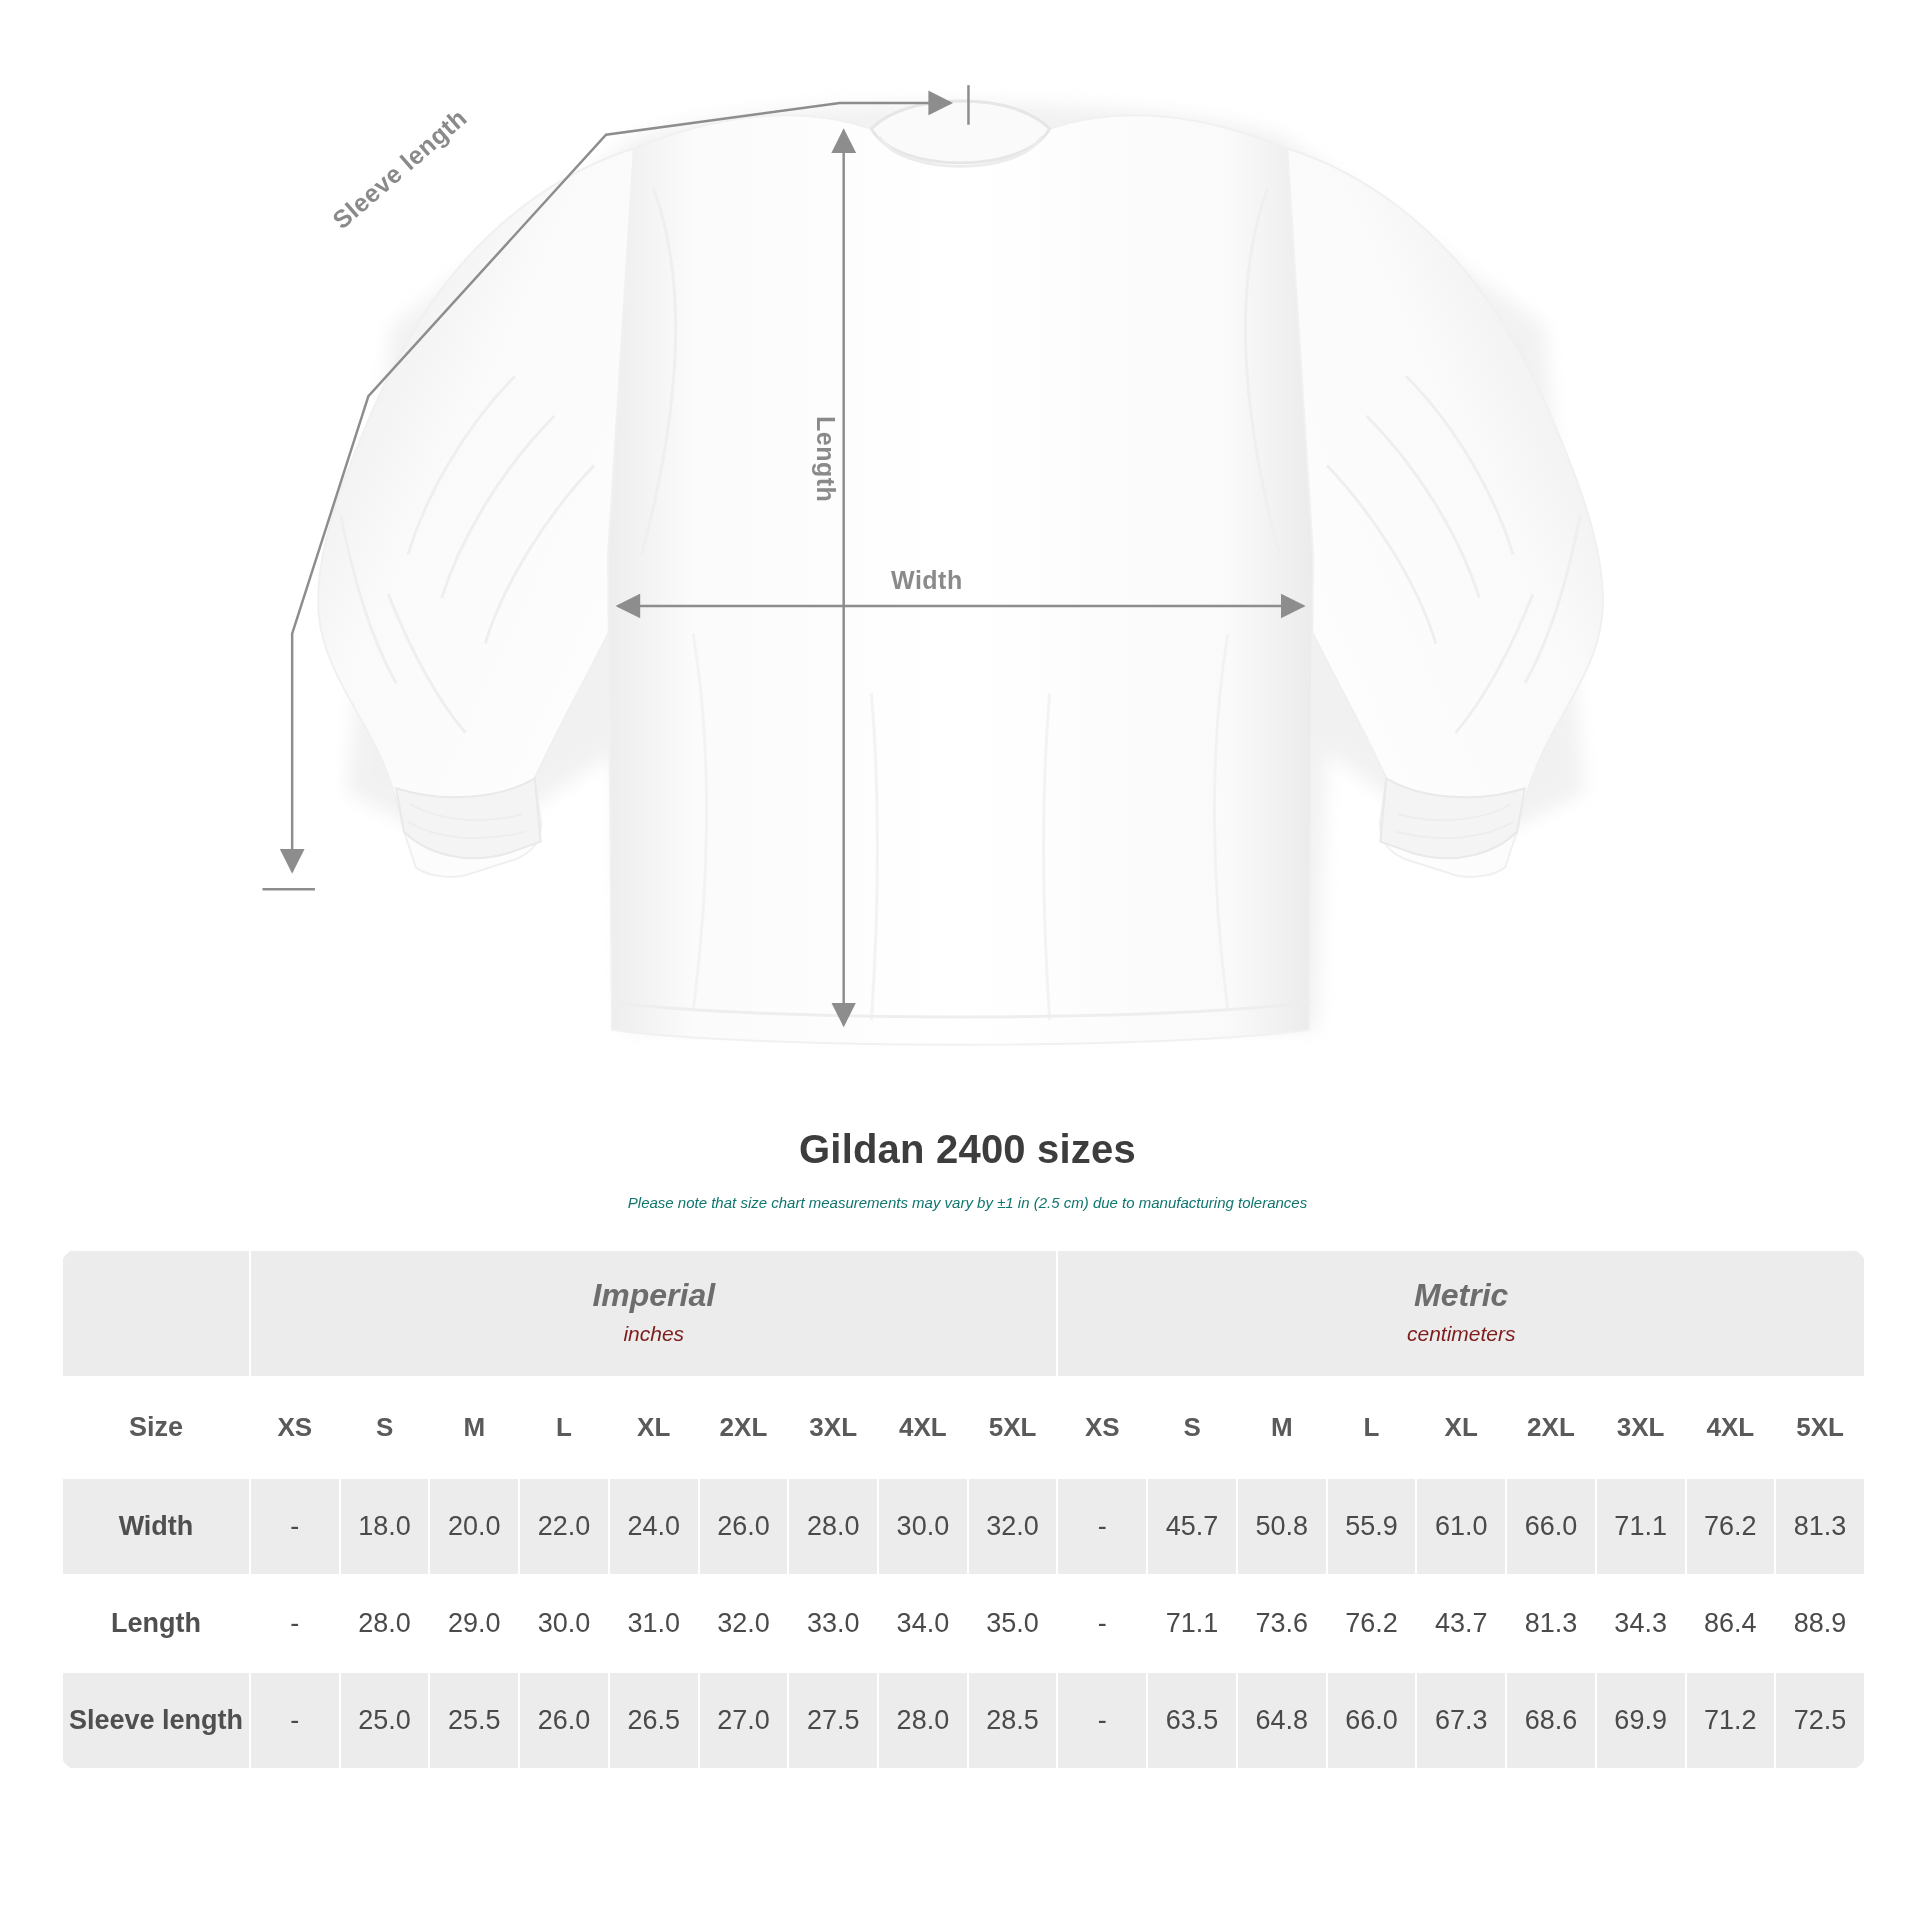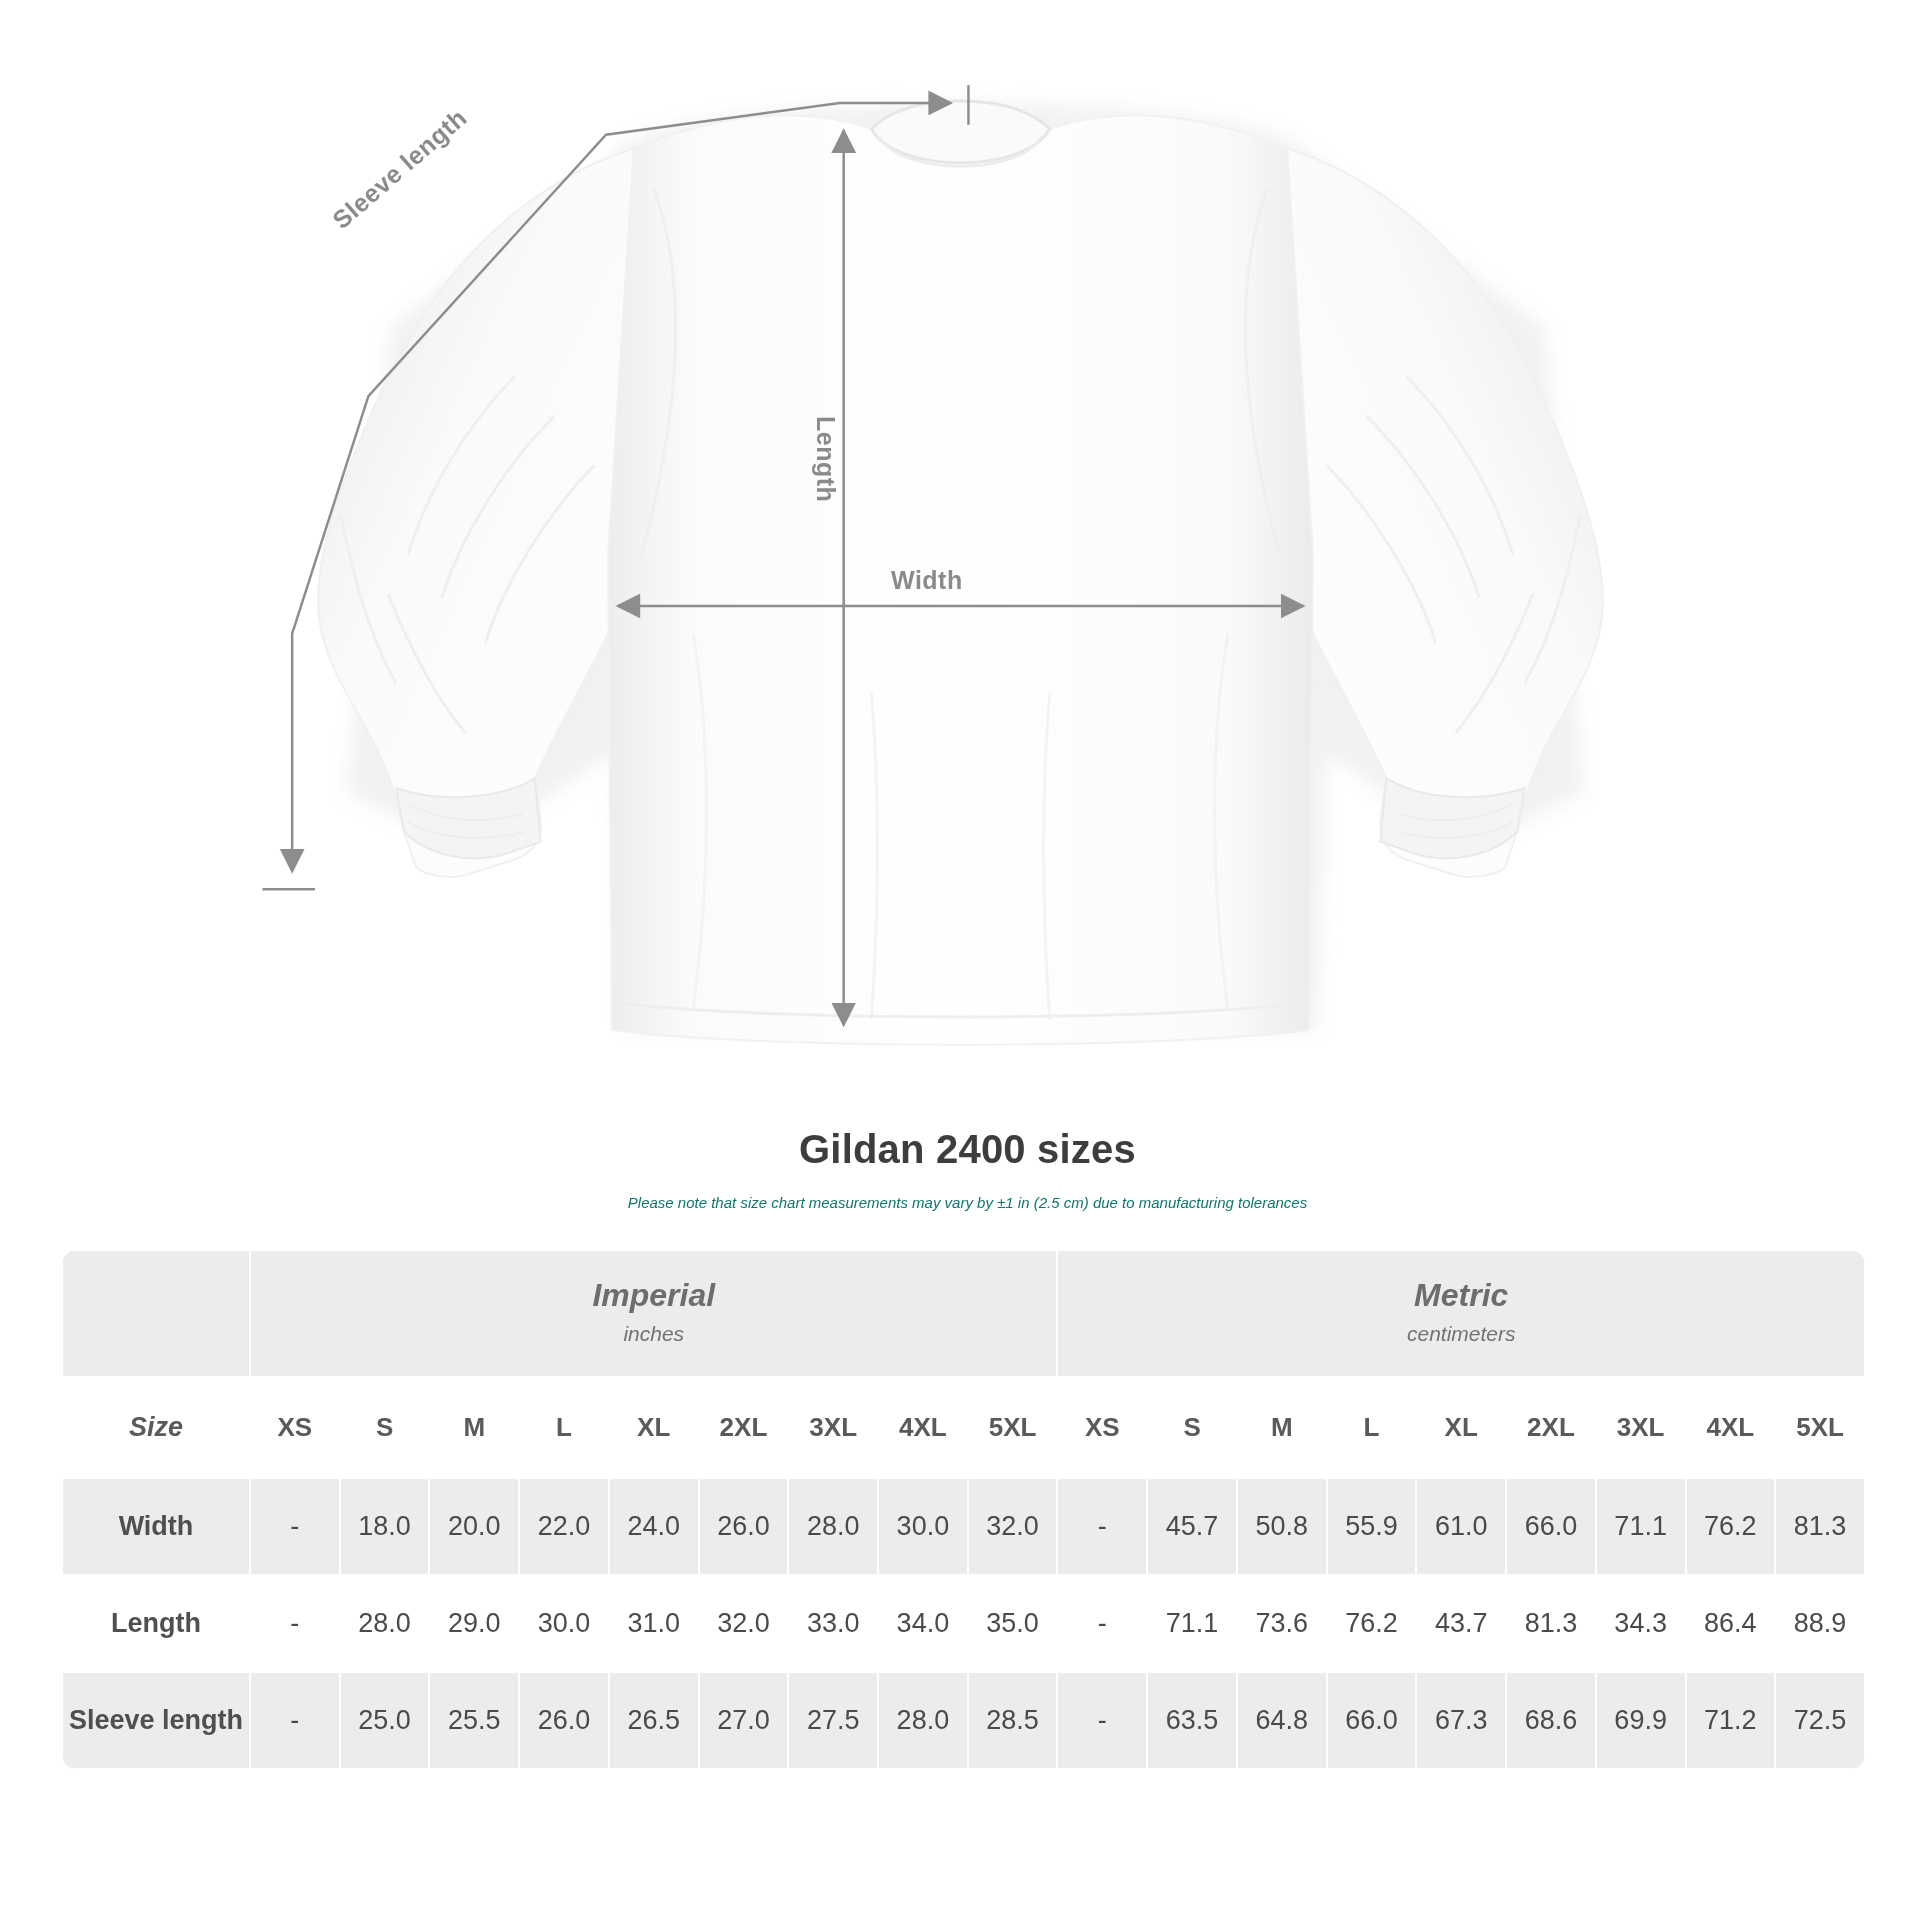--- a/index.html
+++ b/index.html
@@ -74,34 +74,33 @@
   }
   .unit-name {
     font-size: 32px;
     font-style: italic;
     font-weight: bold;
     color: #6d6d6d;
   }
   .unit-sub {
     font-size: 21px;
     font-style: italic;
-    color: #737373;
+    color: #7f1d1d;
     margin-top: 8px;
   }
   
   .size-row th {
     background: #ffffff;
     font-size: 26px;
     font-weight: bold;
     color: #5a5a5a;
     padding: 34px 0;
   }
   .size-row th.rowlabel {
     font-size: 27px;
-    font-style: italic;
   }
   
   tbody tr td {
     font-size: 27px;
     color: #4a4a4a;
     padding: 32px 0;
     background: #ffffff;
   }
   tbody tr.alt td {
     background: #ececec;

